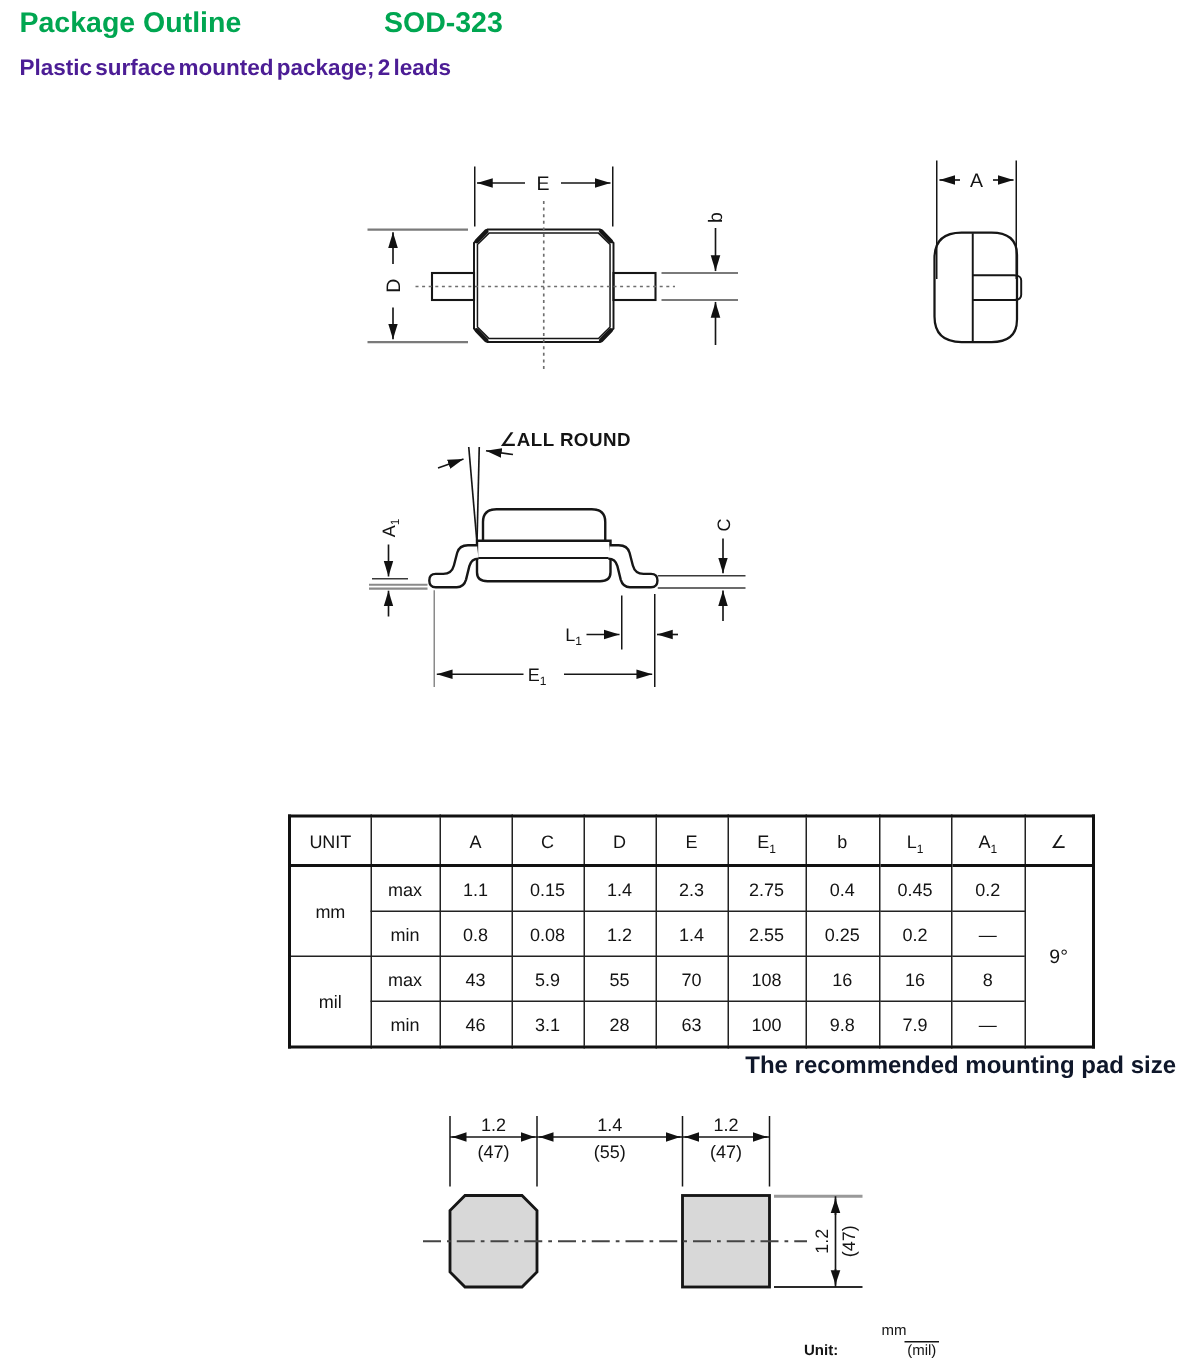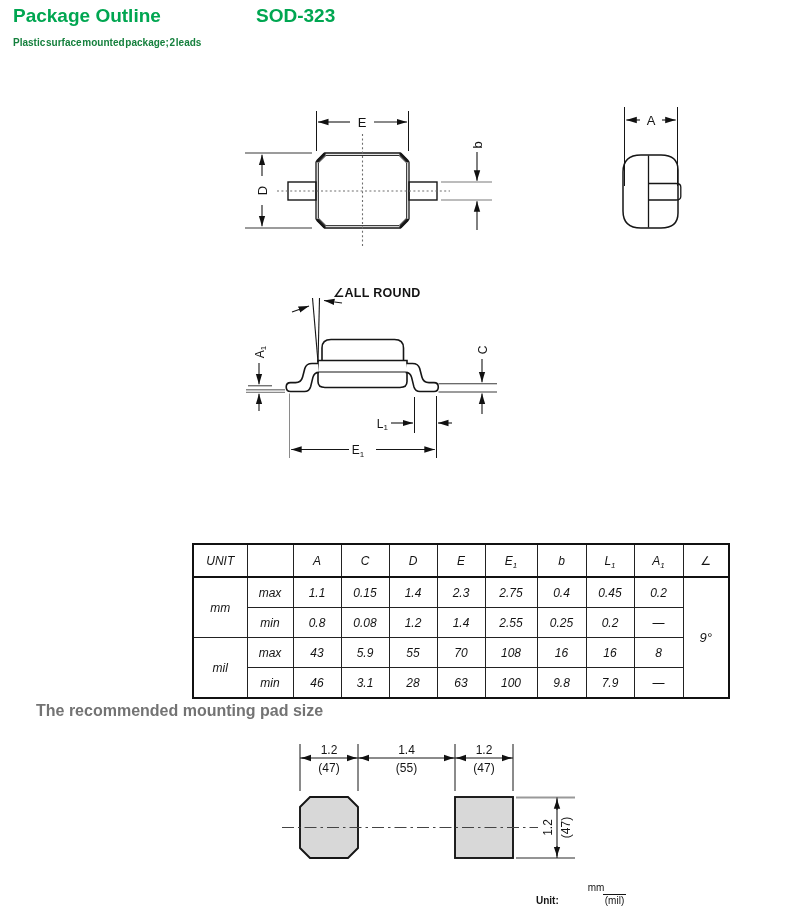--- a/index.html
+++ b/index.html
@@ -1,36 +1,36 @@
 <!DOCTYPE html>
 <html><head>
 <meta charset="utf-8">
 <style>
   html,body{margin:0;padding:0;background:#fff;}
   .page{position:relative;width:784px;height:912px;background:#fff;overflow:hidden;
         font-family:"Liberation Sans","DejaVu Sans",sans-serif;color:#111;}
   .title{position:absolute;left:13px;top:5px;font-size:19px;font-weight:bold;color:#00a651;letter-spacing:0;}
   .part-number{position:absolute;left:256px;top:5px;font-size:19px;font-weight:bold;color:#00a651;}
-  .subtitle{position:absolute;left:13px;top:37px;font-size:10px;font-weight:bold;color:#15803d;word-spacing:-2px;}
+  .subtitle{position:absolute;left:13px;top:37px;font-size:15px;font-weight:bold;color:#4c1d95;word-spacing:-2px;}
   svg text{font-family:"Liberation Sans","DejaVu Sans",sans-serif;fill:#141414;}
   .dimtext{font-size:13px;}
   .dimtext-sm{font-size:12px;}
   .angnote{font-size:12.5px;font-weight:600;letter-spacing:0.3px;}
   .subt{font-size:8px;}
   
   .dim-table{position:absolute;left:192px;top:543px;width:536px;height:145px;
              border-collapse:collapse;table-layout:fixed;font-size:12px;text-align:center;color:#141414;}
-  .dim-table,.dim-table td,.dim-table th{border:1px solid #222;font-style:italic;}
+  .dim-table,.dim-table td,.dim-table th{border:1px solid #222;}
   .dim-table{border:2.5px solid #111;}
   .dim-table thead th{border-bottom:2px solid #111;font-weight:400;height:29px;}
   .dim-table td{font-weight:400;height:29px;padding:0;}
   .dim-table sub{font-size:8px;line-height:0;}
   .angle-cell{font-size:13px;}
-  .green-heading{position:absolute;left:0;top:702px;width:100%;box-sizing:border-box;padding-left:36px;
-                 text-align:left;font-size:16px;font-weight:bold;color:#737373;}
+  .green-heading{position:absolute;left:0;top:702px;width:100%;box-sizing:border-box;padding-left:46px;
+                 text-align:right;font-size:16px;font-weight:bold;color:#0f172a;}
   .unit-note{position:absolute;left:536px;top:882px;display:flex;align-items:flex-end;gap:7px;
              font-size:10px;font-weight:700;color:#141414;}
   .frac{display:inline-flex;flex-direction:column;align-items:center;line-height:1.15;font-weight:400;}
   .frac .den{border-top:1px solid #141414;padding:0 2px;margin-left:37px;}
   .frac .num{padding:0 2px;}
 </style>
 </head>
 <body>
 
 <div class="page">

